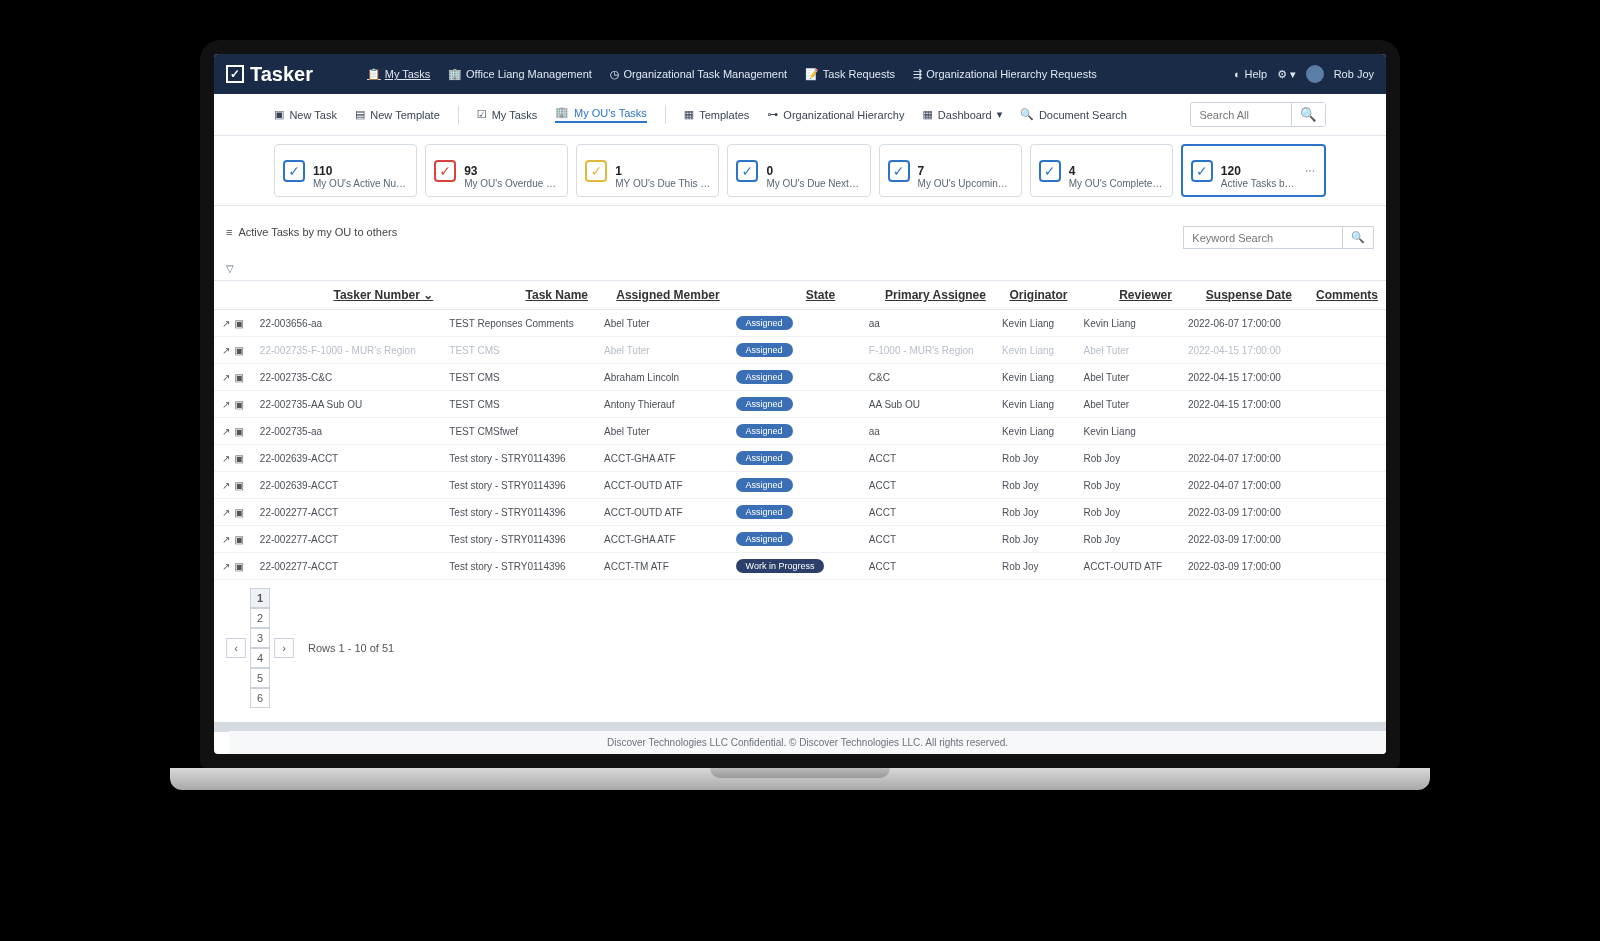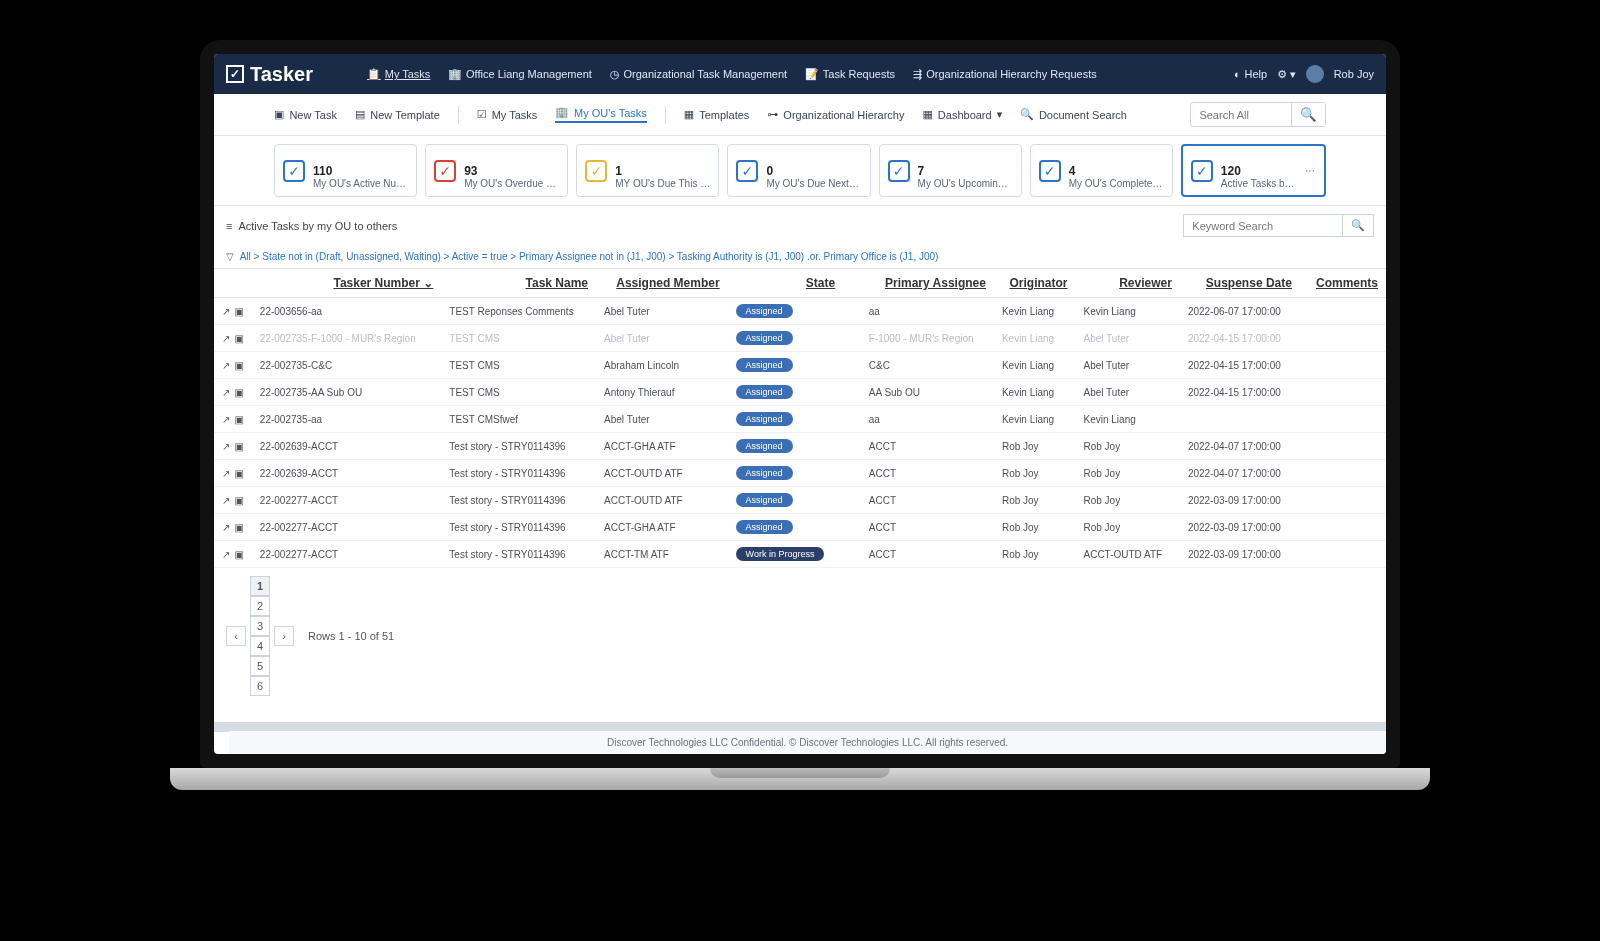--- a/index.html
+++ b/index.html
@@ -27,21 +27,21 @@
 .stat-card{border:1px solid #d5dbe3;border-radius:4px;padding:6px 8px;display:flex;align-items:center;gap:8px;flex:1;font-size:10px;color:#5a6675;min-width:0;}
 .stat-card.active{border:2px solid #2b74c9;}
 .stat-check{width:22px;height:22px;border:2px solid #2b74c9;border-radius:4px;display:flex;align-items:center;justify-content:center;color:#2b74c9;font-size:14px;flex-shrink:0;}
 .stat-check.red{border-color:#d9413b;color:#d9413b;}
 .stat-check.yellow{border-color:#e2b93b;color:#e2b93b;}
 .stat-text{display:flex;flex-direction:column;min-width:0;margin-top:12px;}
 .stat-num{font-weight:700;font-size:12px;color:#222;}
 .stat-label{white-space:nowrap;overflow:hidden;text-overflow:ellipsis;}
 .list-header{padding:8px 12px;background:#fff;font-size:11px;color:#444;display:flex;align-items:center;gap:6px;border-top:1px solid #e2e6ec;}
 .filter-bar{display:flex;align-items:center;gap:6px;padding:6px 12px;font-size:10px;color:#2b74c9;background:#fff;border-bottom:1px solid #e2e6ec;}
-.list-header .right{margin-left:auto;display:flex;gap:0;}
+.list-header .right{margin-left:auto;display:flex;gap:0;margin-top:12px;}
 .kw-input{border:1px solid #ccd3dc;padding:4px 8px;font-size:11px;width:160px;}
 .kw-btn{border:1px solid #ccd3dc;border-left:none;background:#fff;padding:4px 8px;font-size:11px;color:#555;}
 table{width:100%;border-collapse:collapse;font-size:10px;color:#4a4f57;}
 thead th{text-align:right;padding:7px 8px;border-bottom:1px solid #e2e6ec;font-weight:700;color:#333;font-size:12px;white-space:nowrap;text-decoration:underline;}
 tbody td{padding:6px 8px;border-bottom:1px solid #eef1f5;white-space:nowrap;}
 tbody tr.ghost td{color:#b7bec8;}
 .badge{display:inline-block;padding:2px 10px;border-radius:10px;font-size:9px;color:#fff;background:#3b6fb5;}
 .badge.wip{background:#2c3e6a;}
 .row-actions{color:#555;display:flex;gap:4px;}
 .pager{display:flex;align-items:center;gap:4px;padding:8px 12px;font-size:11px;color:#555;}
@@ -197,21 +197,20 @@
         <span>≡</span>
         <span>Active Tasks by my OU to others</span>
         <div class="right">
           <input class="kw-input" placeholder="Keyword Search" style="">
           <button class="kw-btn"><span>🔍</span></button>
         </div>
       </div>
 
       <div class="filter-bar">
         <span style="color:#5a6675;">▽</span>
-        <span>All &gt; State not in (Draft, Unassigned, Waiting) &gt; Active = true &gt; Primary Assignee not in (J1, J00) &gt; Tasking Authority is (J1, J00) .or. Primary Office is (J1, J00)</span>
       </div>
 
       <table>
         <thead>
             <tr id="thead-row">
               <th style="width: 34px;"></th>
               <th>Tasker Number<span> ⌄</span></th>
               <th>Task Name</th>
               <th>Assigned Member</th>
               <th>State</th>

